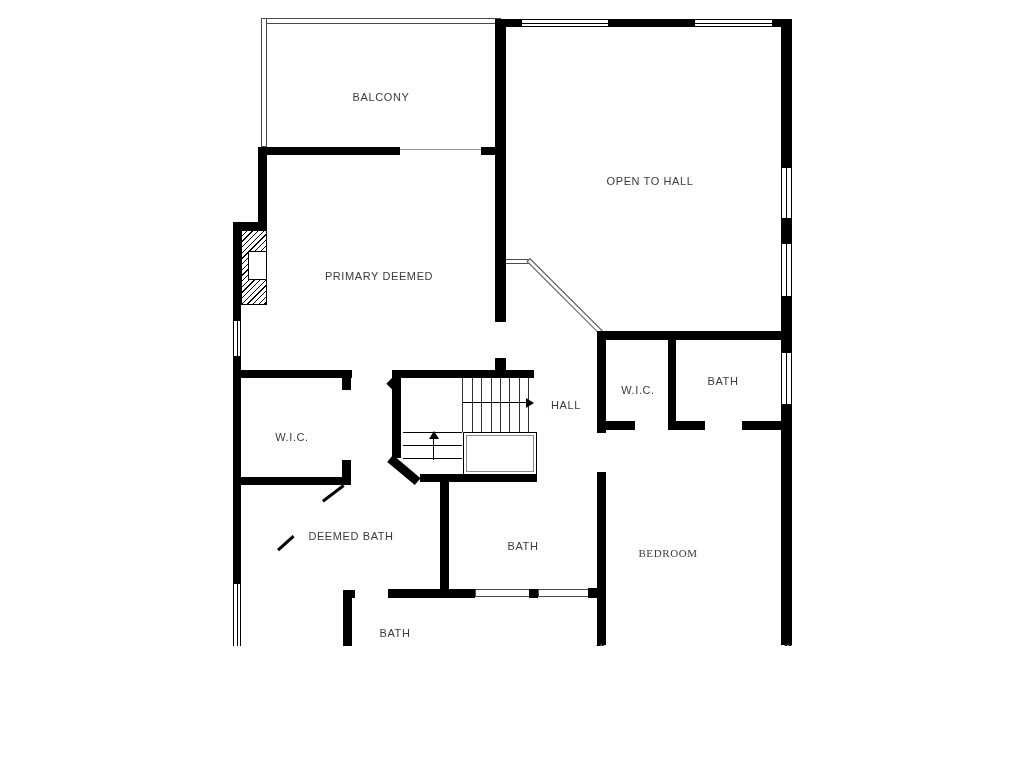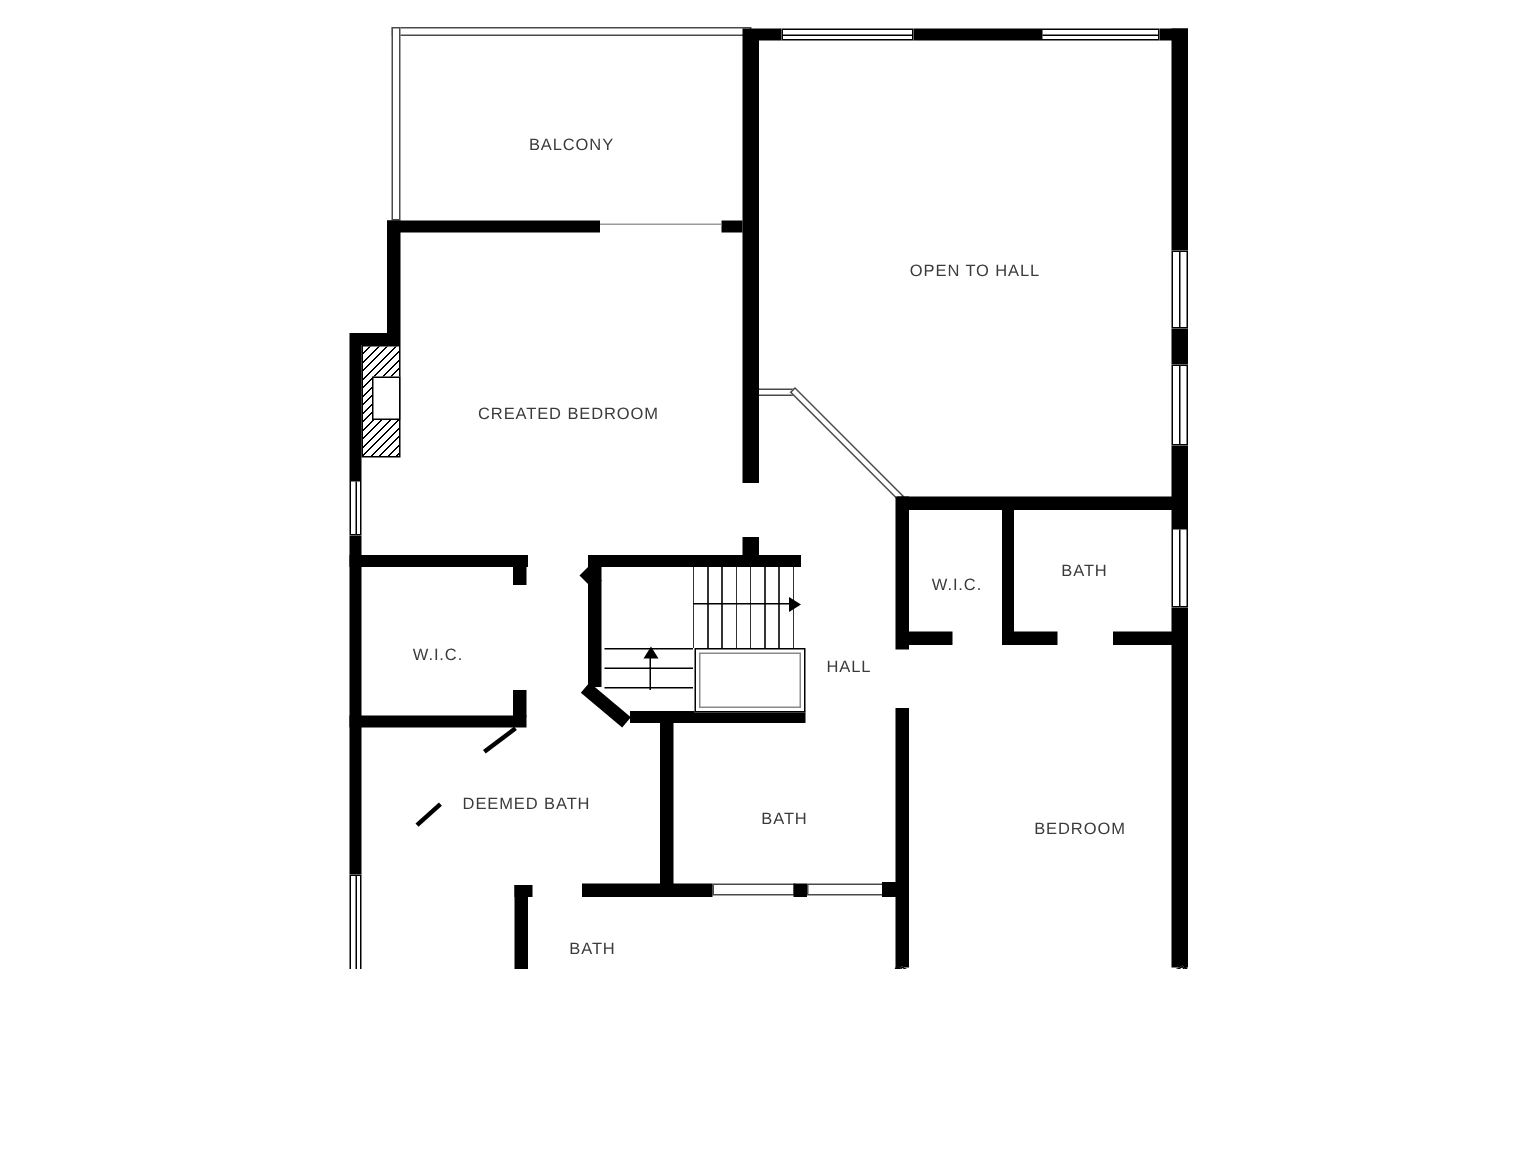--- a/index.html
+++ b/index.html
@@ -122,24 +122,24 @@
   <div class="arrow-up"></div>
   <div class="landing">
     <div class="landing-inner"></div>
   </div>
 
   <div class="wall rot" style="left:322px;top:500px;width:26px;height:3px;transform:rotate(-37deg);"></div>
   <div class="wall rot" style="left:277px;top:549px;width:21px;height:3px;transform:rotate(-42deg);"></div>
 
   <div class="lbl" style="left:381px;top:97px;">BALCONY</div>
   <div class="lbl" style="left:650px;top:181px;">OPEN TO HALL</div>
-  <div class="lbl" style="left:379px;top:276px;">CREATED BEDROOM</div>
+  <div class="lbl" style="left:379px;top:276px;">PRIMARY DEEMED</div>
   <div class="lbl" style="left:292px;top:437px;">W.I.C.</div>
-  <div class="lbl" style="left:566px;top:405px;margin-top:40px;">HALL</div>
+  <div class="lbl" style="left:566px;top:405px;">HALL</div>
   <div class="lbl" style="left:638px;top:390px;">W.I.C.</div>
   <div class="lbl" style="left:723px;top:381px;">BATH</div>
   <div class="lbl" style="left:351px;top:536px;">DEEMED BATH</div>
   <div class="lbl" style="left:523px;top:546px;">BATH</div>
-  <div class="lbl" style="left:720px;top:553px;">BEDROOM</div>
+  <div class="lbl" style="left:668px;top:553px;font-family:Liberation Serif, serif;">BEDROOM</div>
   <div class="lbl" style="left:395px;top:633px;">BATH</div>
 
 
 </div>
 
 </body></html>

